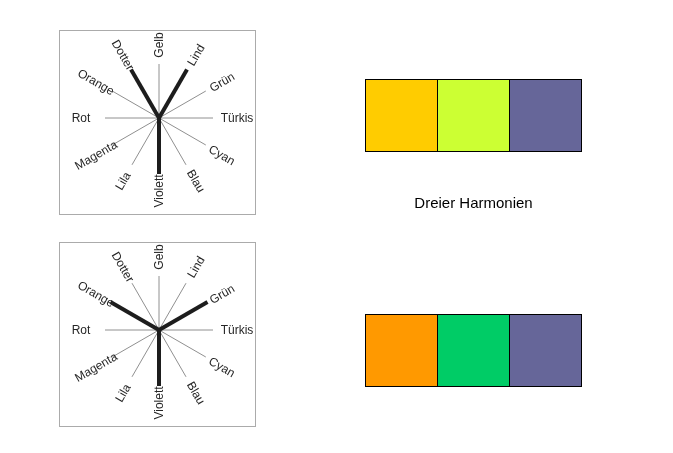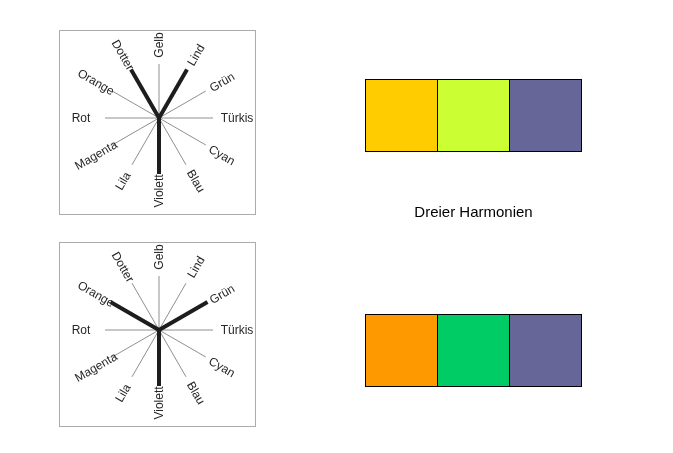--- a/index.html
+++ b/index.html
@@ -16,21 +16,21 @@
     position:absolute;font-size:12px;color:#262626;white-space:nowrap;
     line-height:12px;
   }
   .swatch-row{
     position:absolute;left:365px;width:215px;height:71px;
     border:1px solid #000;display:flex;
   }
   .swatch-cell{flex:1 1 0;}
   .swatch-cell + .swatch-cell{border-left:1px solid #000;}
   .page-title{
-    position:absolute;left:365px;top:203px;width:217px;
+    position:absolute;left:365px;top:194px;width:217px;
     text-align:center;font-size:15px;color:#000;line-height:18px;
   }
 </style>
 </head>
 <body>
 
 <div class="canvas">
 
   <div class="wheel-box" style="top:30px">
     <svg width="195" height="183" viewBox="0 0 195 183">

